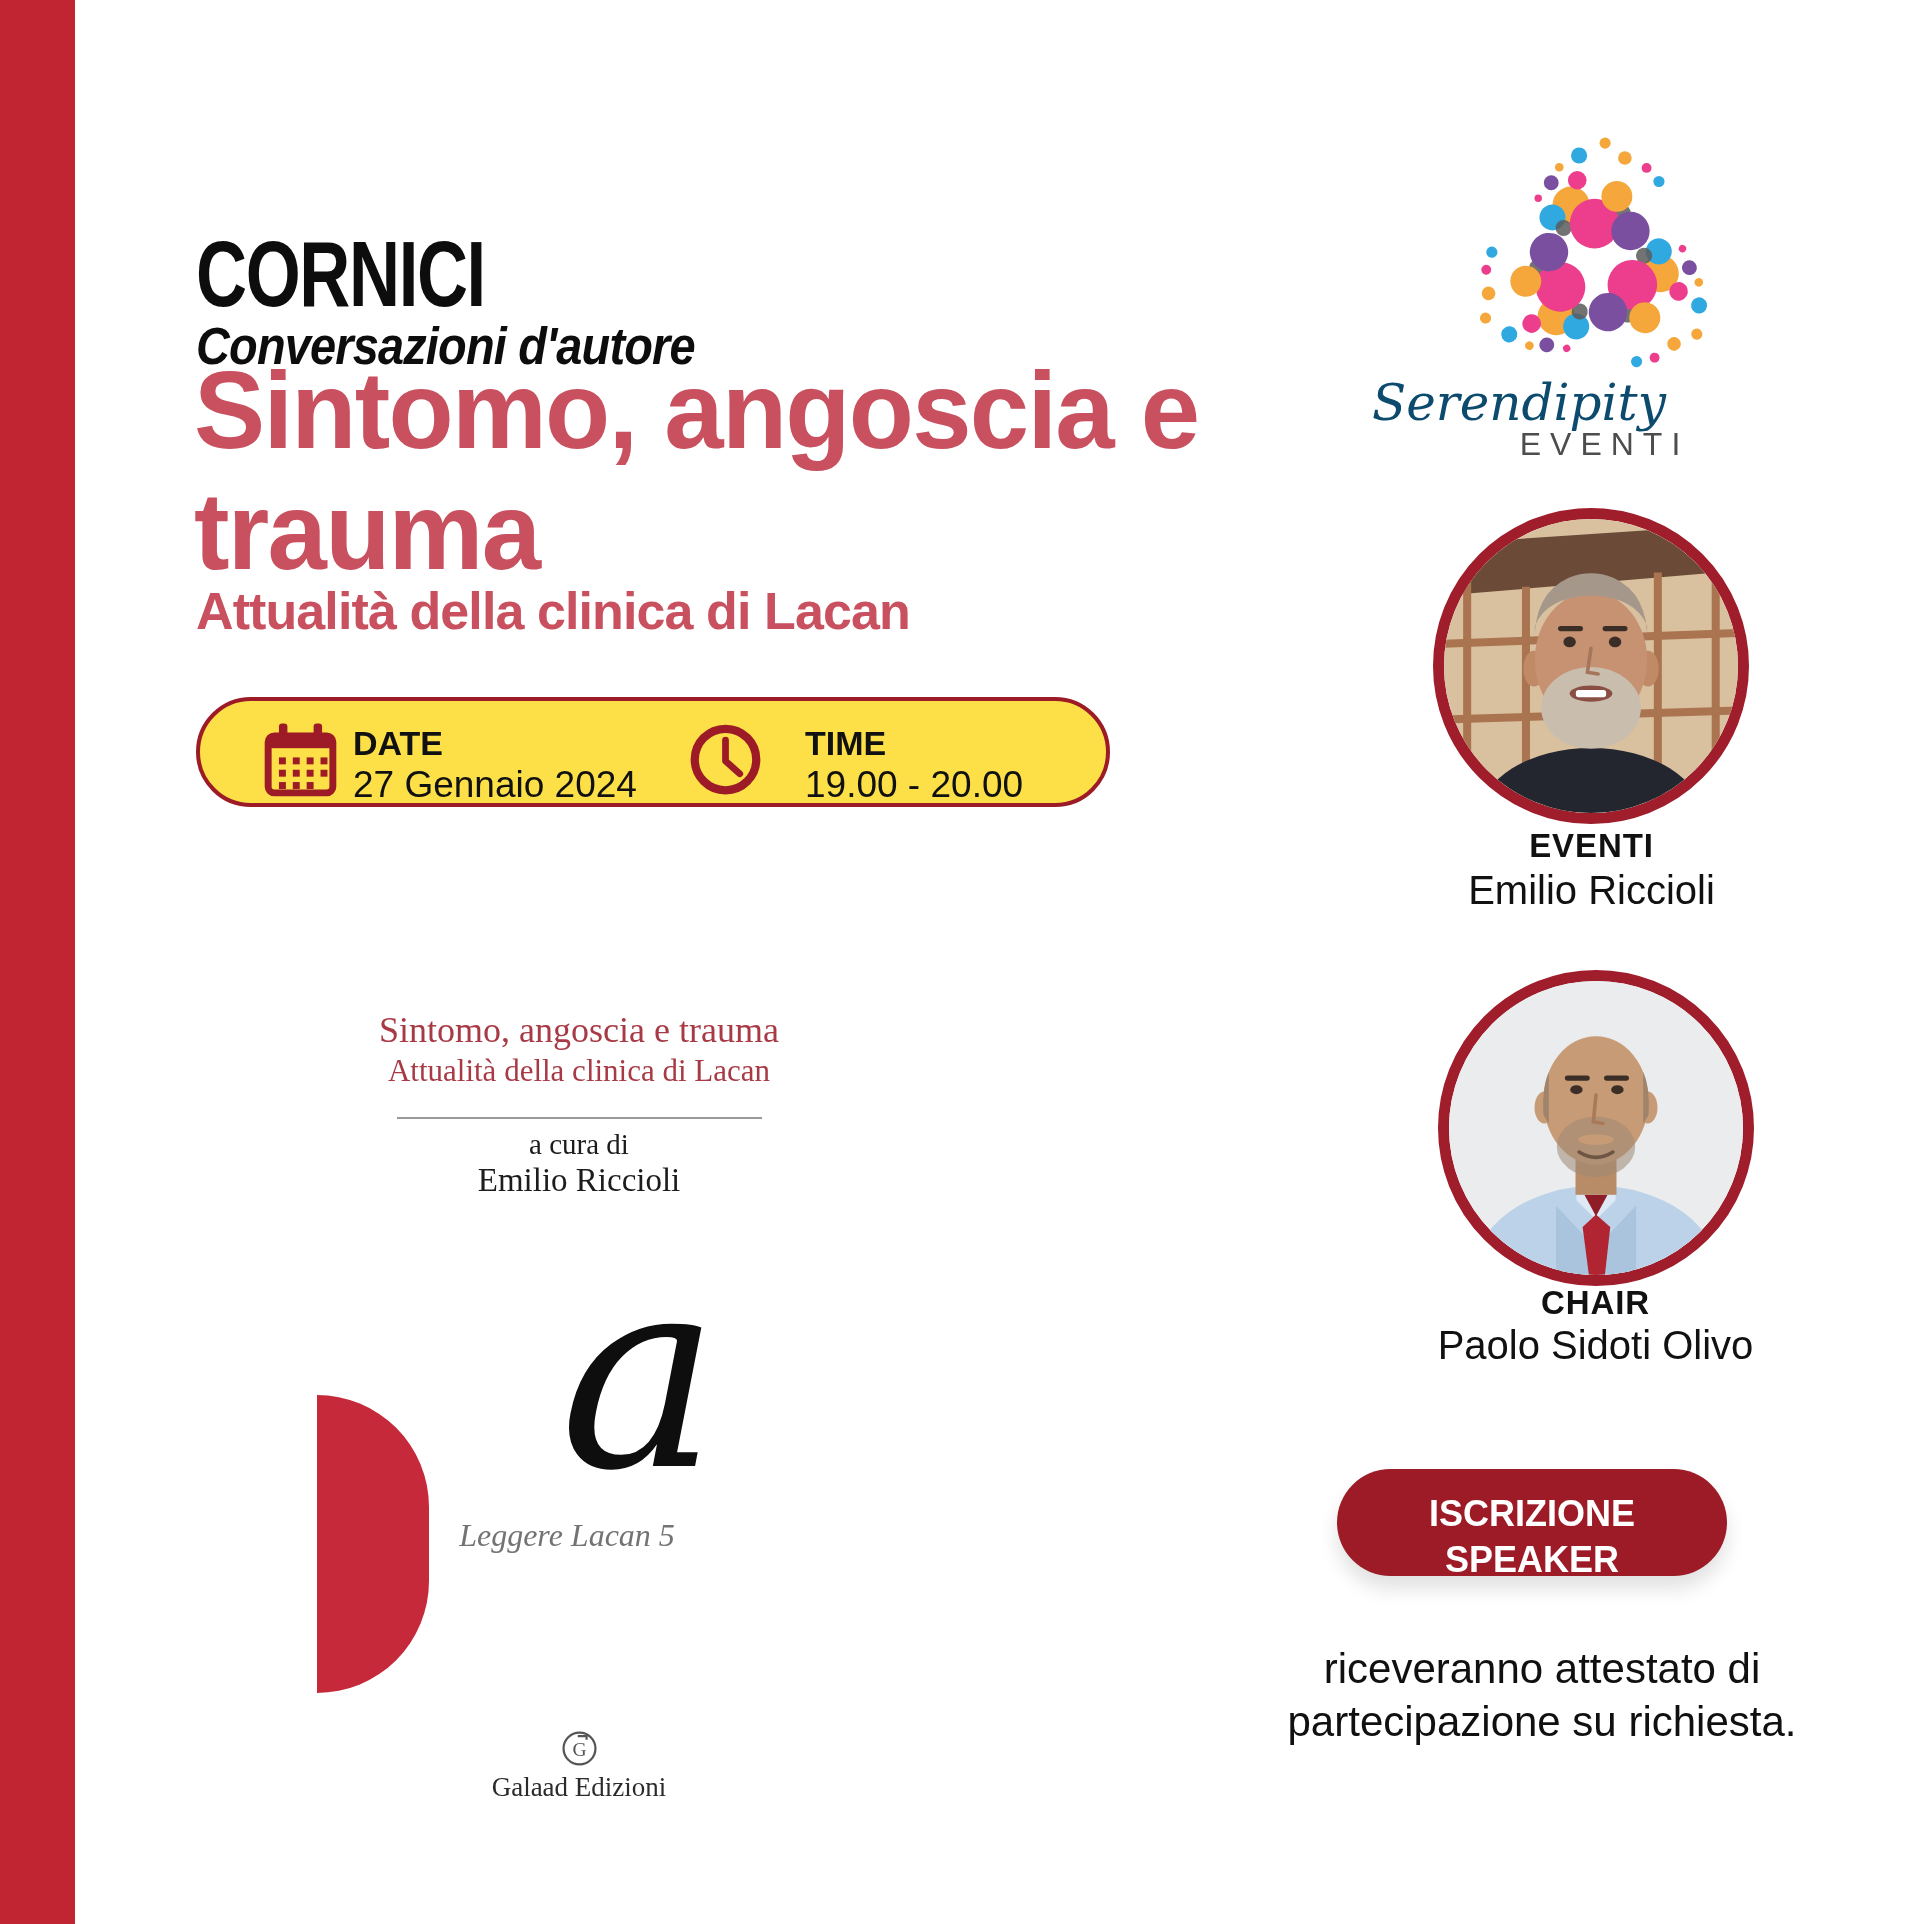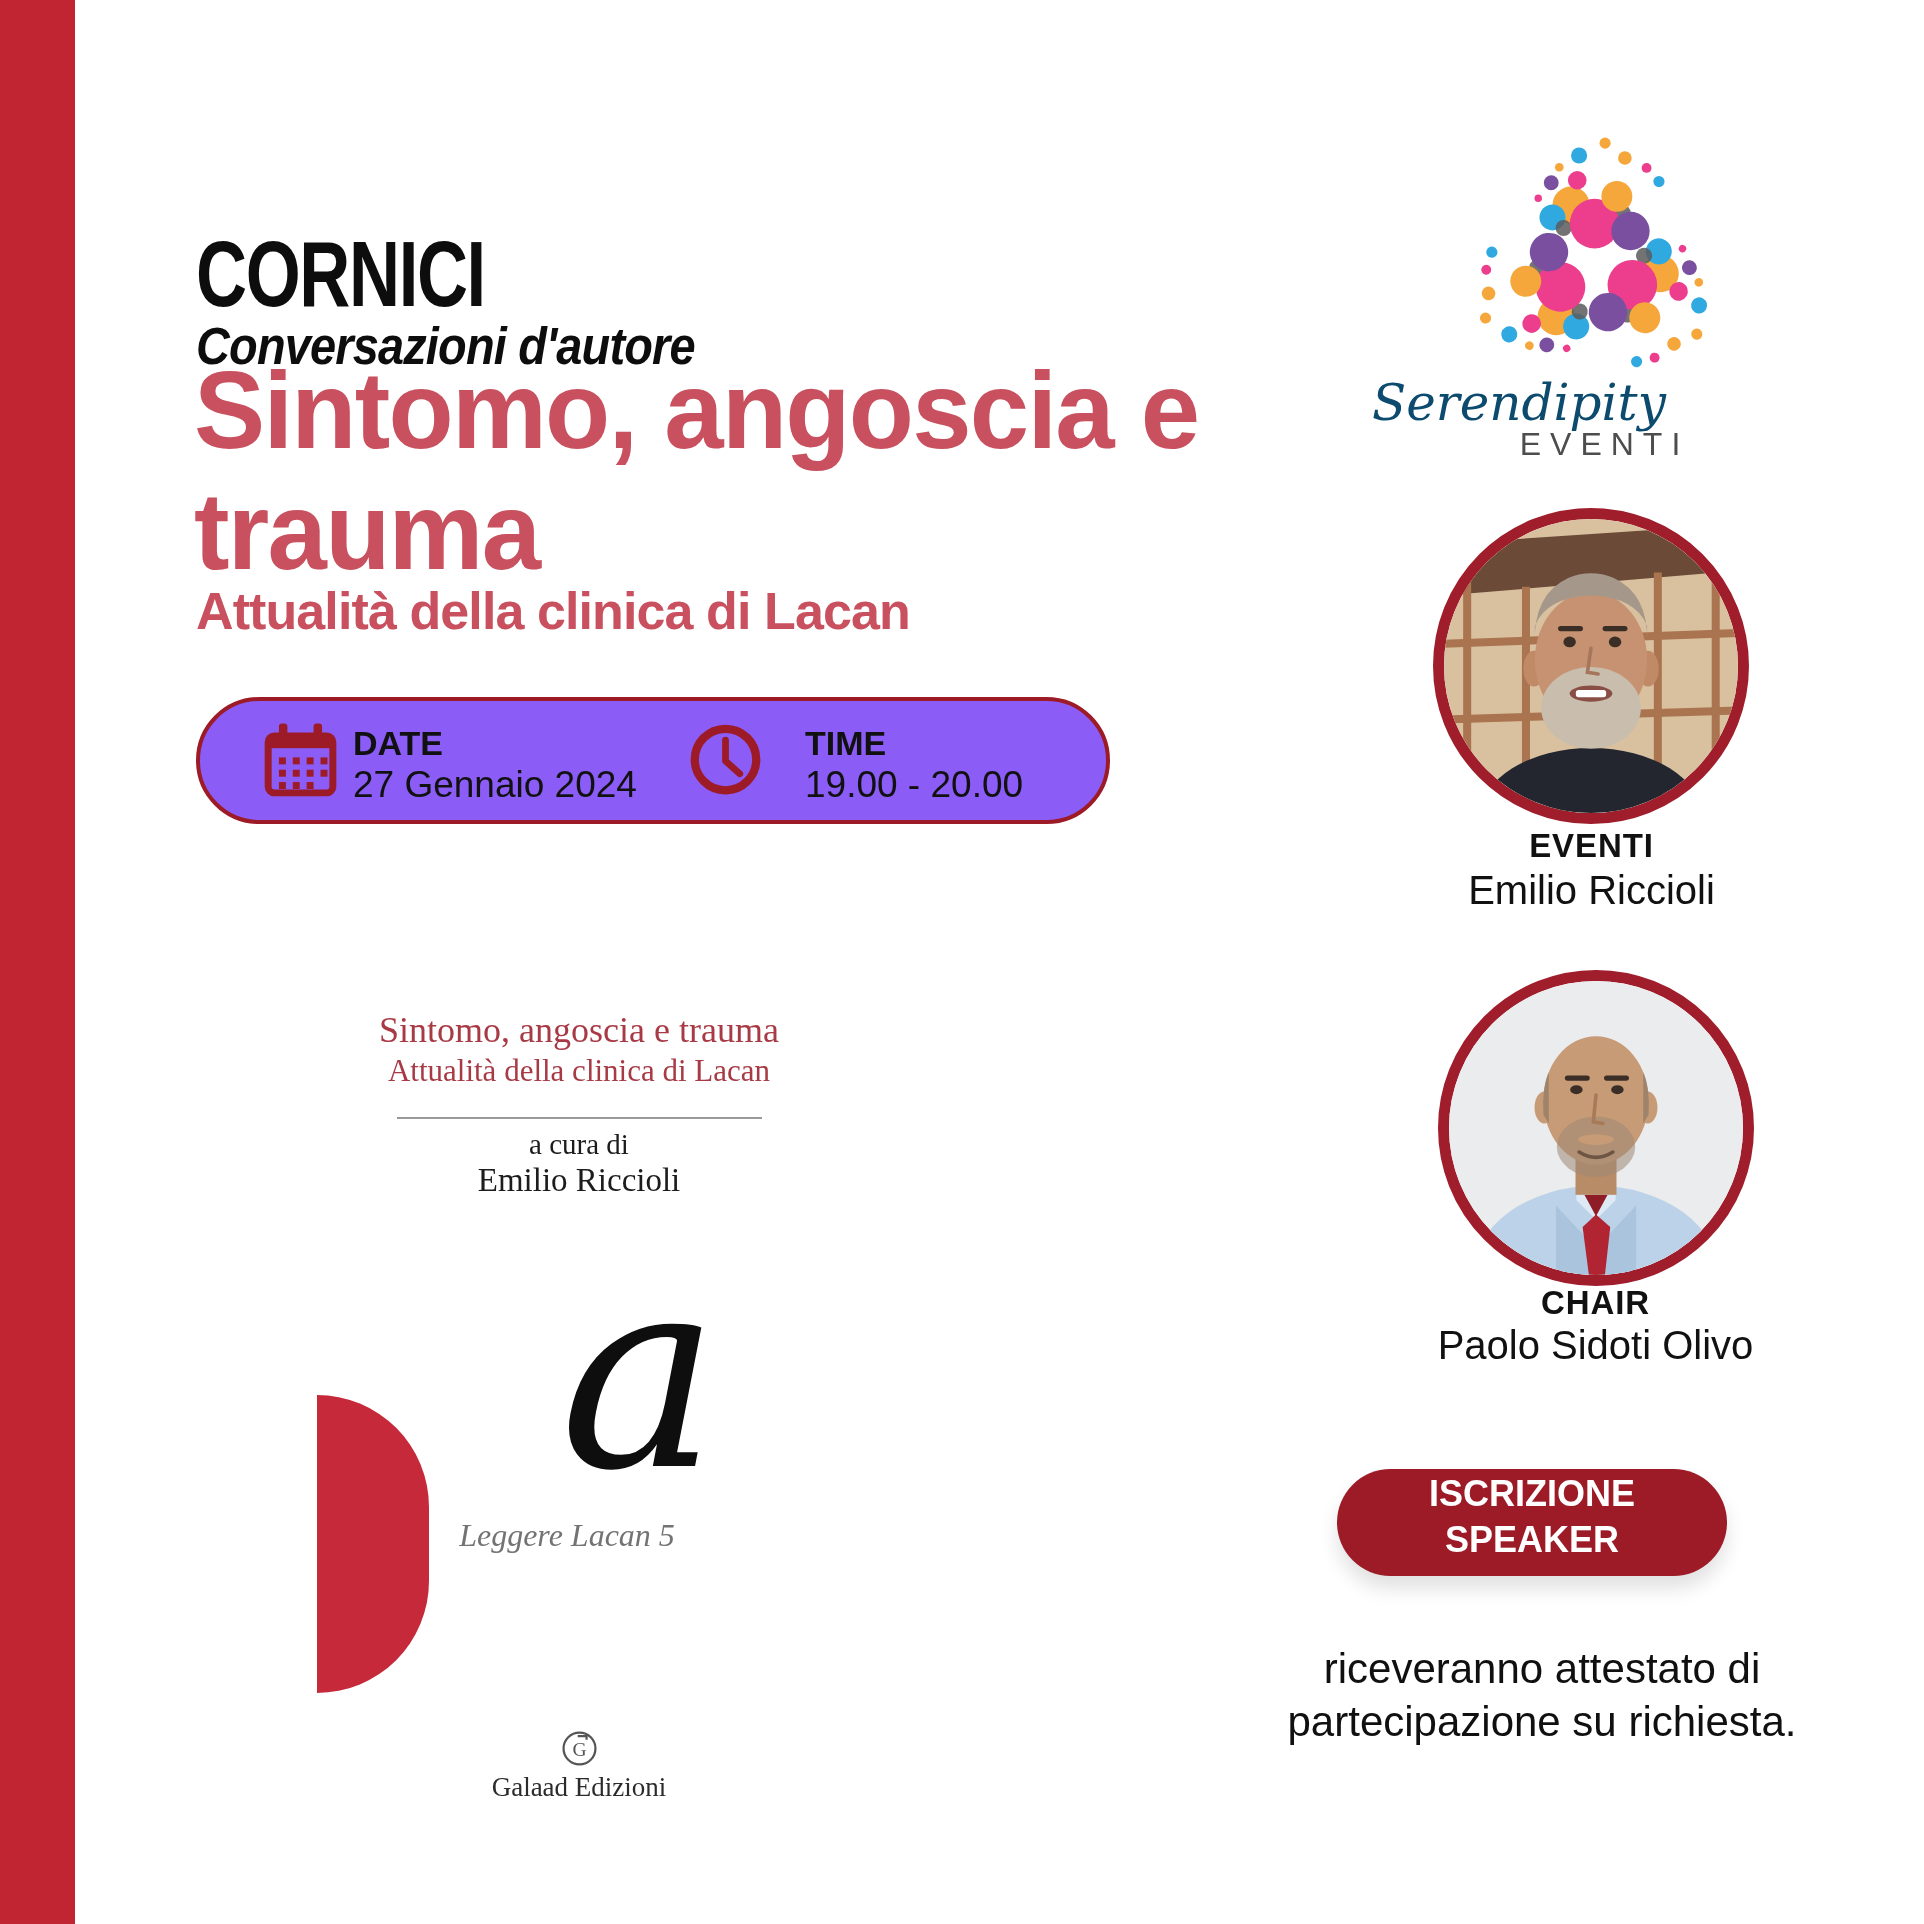--- a/index.html
+++ b/index.html
@@ -13,22 +13,22 @@
   
   .kicker{left:196px;top:228px;font-size:93px;font-weight:bold;color:#0d0d0d;
           letter-spacing:-1.8px;transform:scaleX(0.76);transform-origin:left top;line-height:1;}
   .kicker-sub{left:196px;top:321px;font-size:51px;font-weight:bold;font-style:italic;
           color:#0d0d0d;letter-spacing:-0.9px;transform:scaleX(0.92);transform-origin:left top;line-height:1;}
   .main-title{left:194px;top:349px;font-size:110px;font-weight:bold;color:#c9515f;
           line-height:1.1;letter-spacing:-1.8px;transform:scaleX(0.97);transform-origin:left top;}
   .sub-title{left:196px;top:581px;font-size:52px;font-weight:bold;color:#c9515f;letter-spacing:-0.9px;}
 
   
-  .pill{left:196px;top:697px;width:914px;height:127px;border:4.5px solid #9c1b26;
-        border-radius:68px;background:#8b5cf6;box-sizing:border-box;}
+  .pill{left:196px;top:697px;width:914px;height:110px;border:4.5px solid #9c1b26;
+        border-radius:68px;background:#fde047;box-sizing:border-box;}
   .pill .icon{position:absolute;top:21.4px;}
   .cal-icon{left:62px;width:77px;height:77px;}
   .clock-icon{left:488px;width:75px;height:75px;}
   .pill-group{position:absolute;top:23px;}
   .pill-label{font-size:34px;font-weight:bold;color:#111;line-height:1.15;}
   .pill-value{font-size:37px;color:#111;line-height:1.2;}
   .g-date{left:153px;}
   .g-time{left:605px;}
 
   
@@ -64,21 +64,21 @@
   .role-label{width:321px;text-align:center;font-size:33px;font-weight:bold;color:#111;letter-spacing:0.9px;}
   .role-name{width:321px;text-align:center;font-size:40px;color:#111;}
   .speaker-label{left:1431px;top:827px;}
   .speaker-name{left:1431px;top:868px;}
   .chair-label{left:1435px;top:1284px;}
   .chair-name{left:1435px;top:1323px;}
 
   
   .cta{left:1337px;top:1469px;width:390px;height:107px;border-radius:55px;background:#9c1b26;
        color:#fff;text-align:center;font-weight:bold;font-size:36px;line-height:46px;
-       padding-top:2px;box-sizing:border-box;box-shadow:0 12.5px 19.6px rgba(0,0,0,0.12);cursor:pointer;}
+       padding-top:22px;box-sizing:border-box;box-shadow:0 12.5px 19.6px rgba(0,0,0,0.12);cursor:pointer;}
   .note{left:1246px;top:1642px;width:592px;text-align:center;font-size:42px;line-height:53px;
         color:#101010;font-weight:500;}
 </style>
 </head>
 <body>
 
 <div class="canvas">
 
   <div class="abs red-bar"></div>
 

